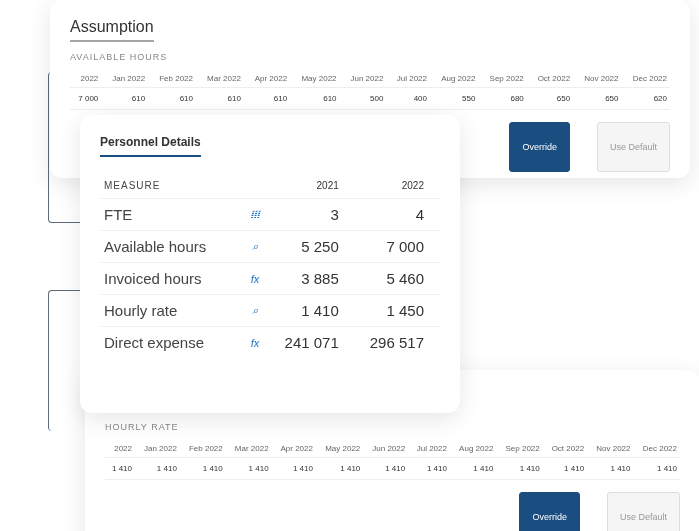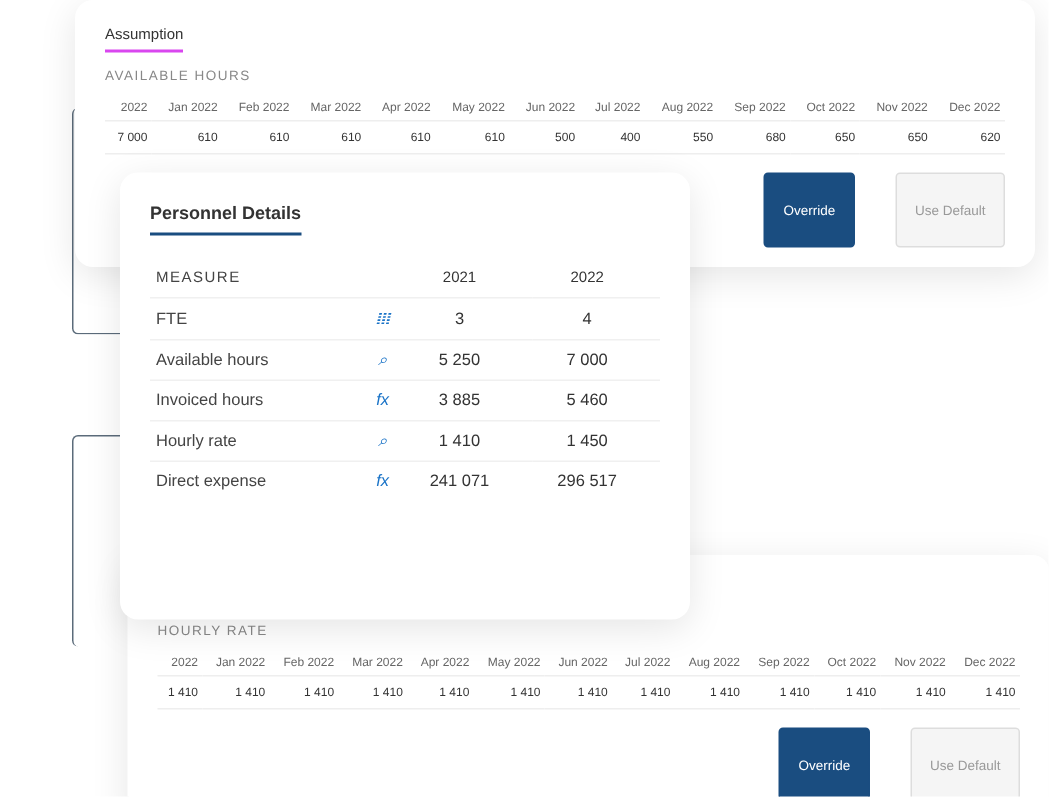--- a/index.html
+++ b/index.html
@@ -1,35 +1,35 @@
 <!DOCTYPE html>
 <html><head>
 <meta charset="utf-8">
 <style>
 body{margin:0;font-family:-apple-system,BlinkMacSystemFont,"Segoe UI",Arial,sans-serif;background:#fff;width:699px;height:531px;position:relative;color:#333;font-size:11px}
 .card{background:#fff;border-radius:12px;box-shadow:0 6px 25px rgba(0,0,0,0.1);position:absolute;padding:14px 20px}
 .card1{left:50px;top:0;width:600px;height:150px}
 .card2{left:80px;top:115px;width:340px;height:270px;z-index:2}
 .card3{left:85px;top:370px;width:575px;height:155px}
-.tab{display:inline-block;font-size:10px;color:#333;padding:4px 0;border-bottom:2px solid #d946ef;margin-bottom:10px;font-weight:500}
+.tab{display:inline-block;font-size:16px;color:#333;padding:4px 0;border-bottom:2px solid #a3a3a3;margin-bottom:10px;font-weight:500}
 .tab2{font-size:12px;color:#333;padding:6px 0;border-bottom:2px solid #1a4d80;display:inline-block;margin-bottom:16px;font-weight:700}
 .section-label{font-size:9px;letter-spacing:1px;color:#888;margin-bottom:8px;text-transform:uppercase}
 .measure-header{font-size:11px;letter-spacing:1px;color:#888;padding:12px 0 10px}
 table{border-collapse:collapse;width:100%}
 .month-table th{font-weight:400;color:#666;font-size:8px;text-align:right;padding:4px 3px;border-bottom:1px solid #eee}
 .month-table td{font-size:8px;text-align:right;padding:6px 3px;color:#333;border-bottom:1px solid #eee}
 .btn-row{text-align:right;margin-top:12px}
 .btn{display:inline-block;font-size:9px;padding:19px 12px;border-radius:3px;margin-left:24px;cursor:pointer}
 .btn-primary{background:#1a4d80;color:#fff;border:1px solid #1a4d80}
 .btn-secondary{background:#f5f5f5;color:#999;border:1px solid #ddd}
 .measure-table{width:100%}
-.measure-table td{padding:7px 4px;border-top:1px solid #f0f0f0;font-size:11px}
+.measure-table td{padding:7px 4px;border-top:1px solid #f0f0f0;font-size:15px}
 .measure-table td.name{color:#444;width:150px}
 .measure-table td.icon{width:24px;text-align:center;color:#1a73c7;font-style:italic;font-size:11px}
-.measure-table td.val{text-align:center;color:#333;width:75px;padding-right:16px}
+.measure-table td.val{text-align:right;color:#333;width:75px;padding-right:16px}
 .connector{position:absolute;border:1px solid #5b6b7a;border-right:none;border-radius:4px 0 0 4px}
 .con1{left:48px;top:72px;width:32px;height:150px;border-top:none}
 .con2{left:48px;top:290px;width:32px;height:140px;border-bottom:none}
 .header-row td{border-top:none;font-size:10px;color:#888}
 </style>
 </head>
 <body>
 
 <div class="connector con1"></div>
 <div class="connector con2"></div>

